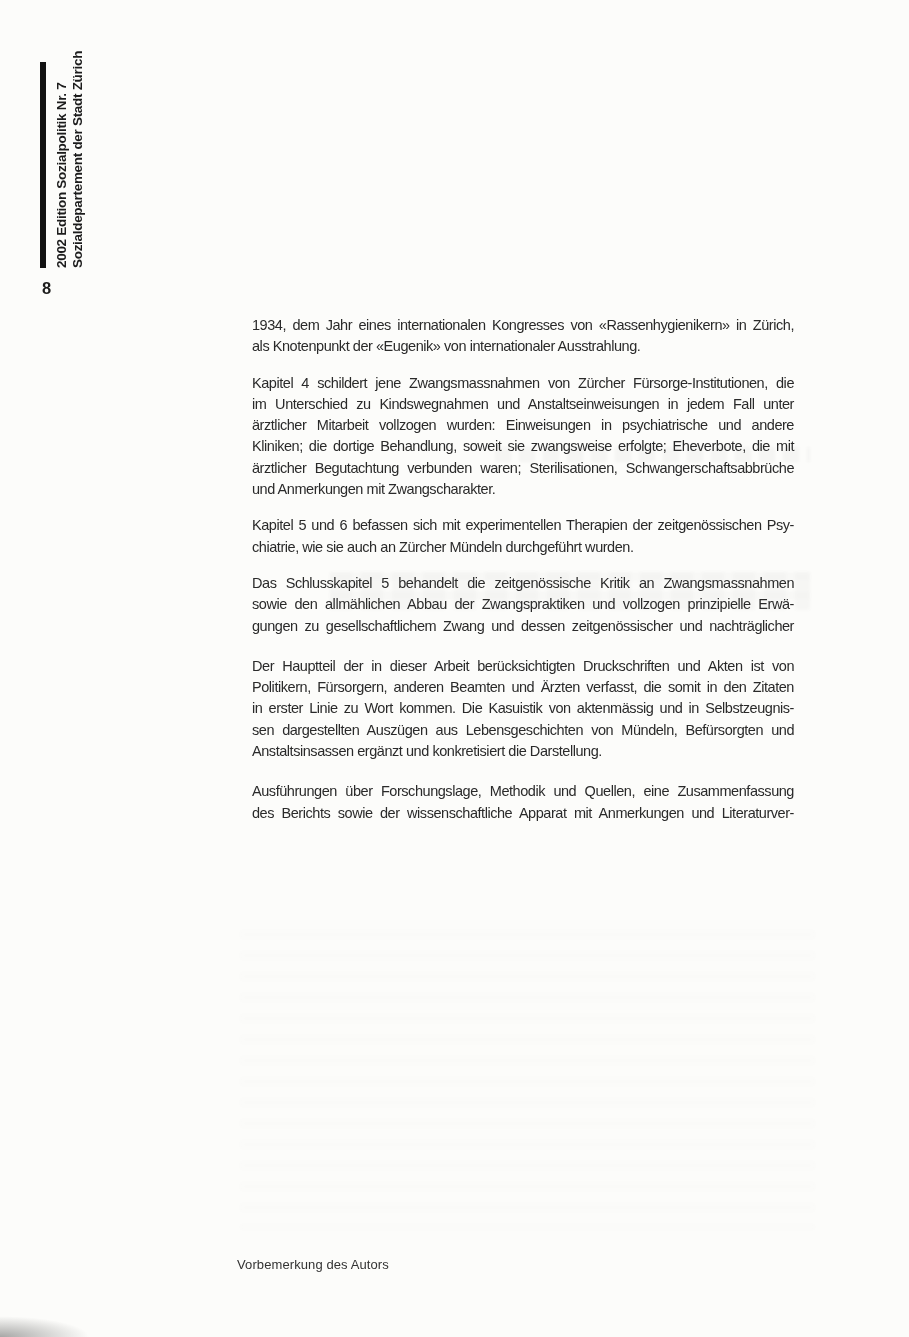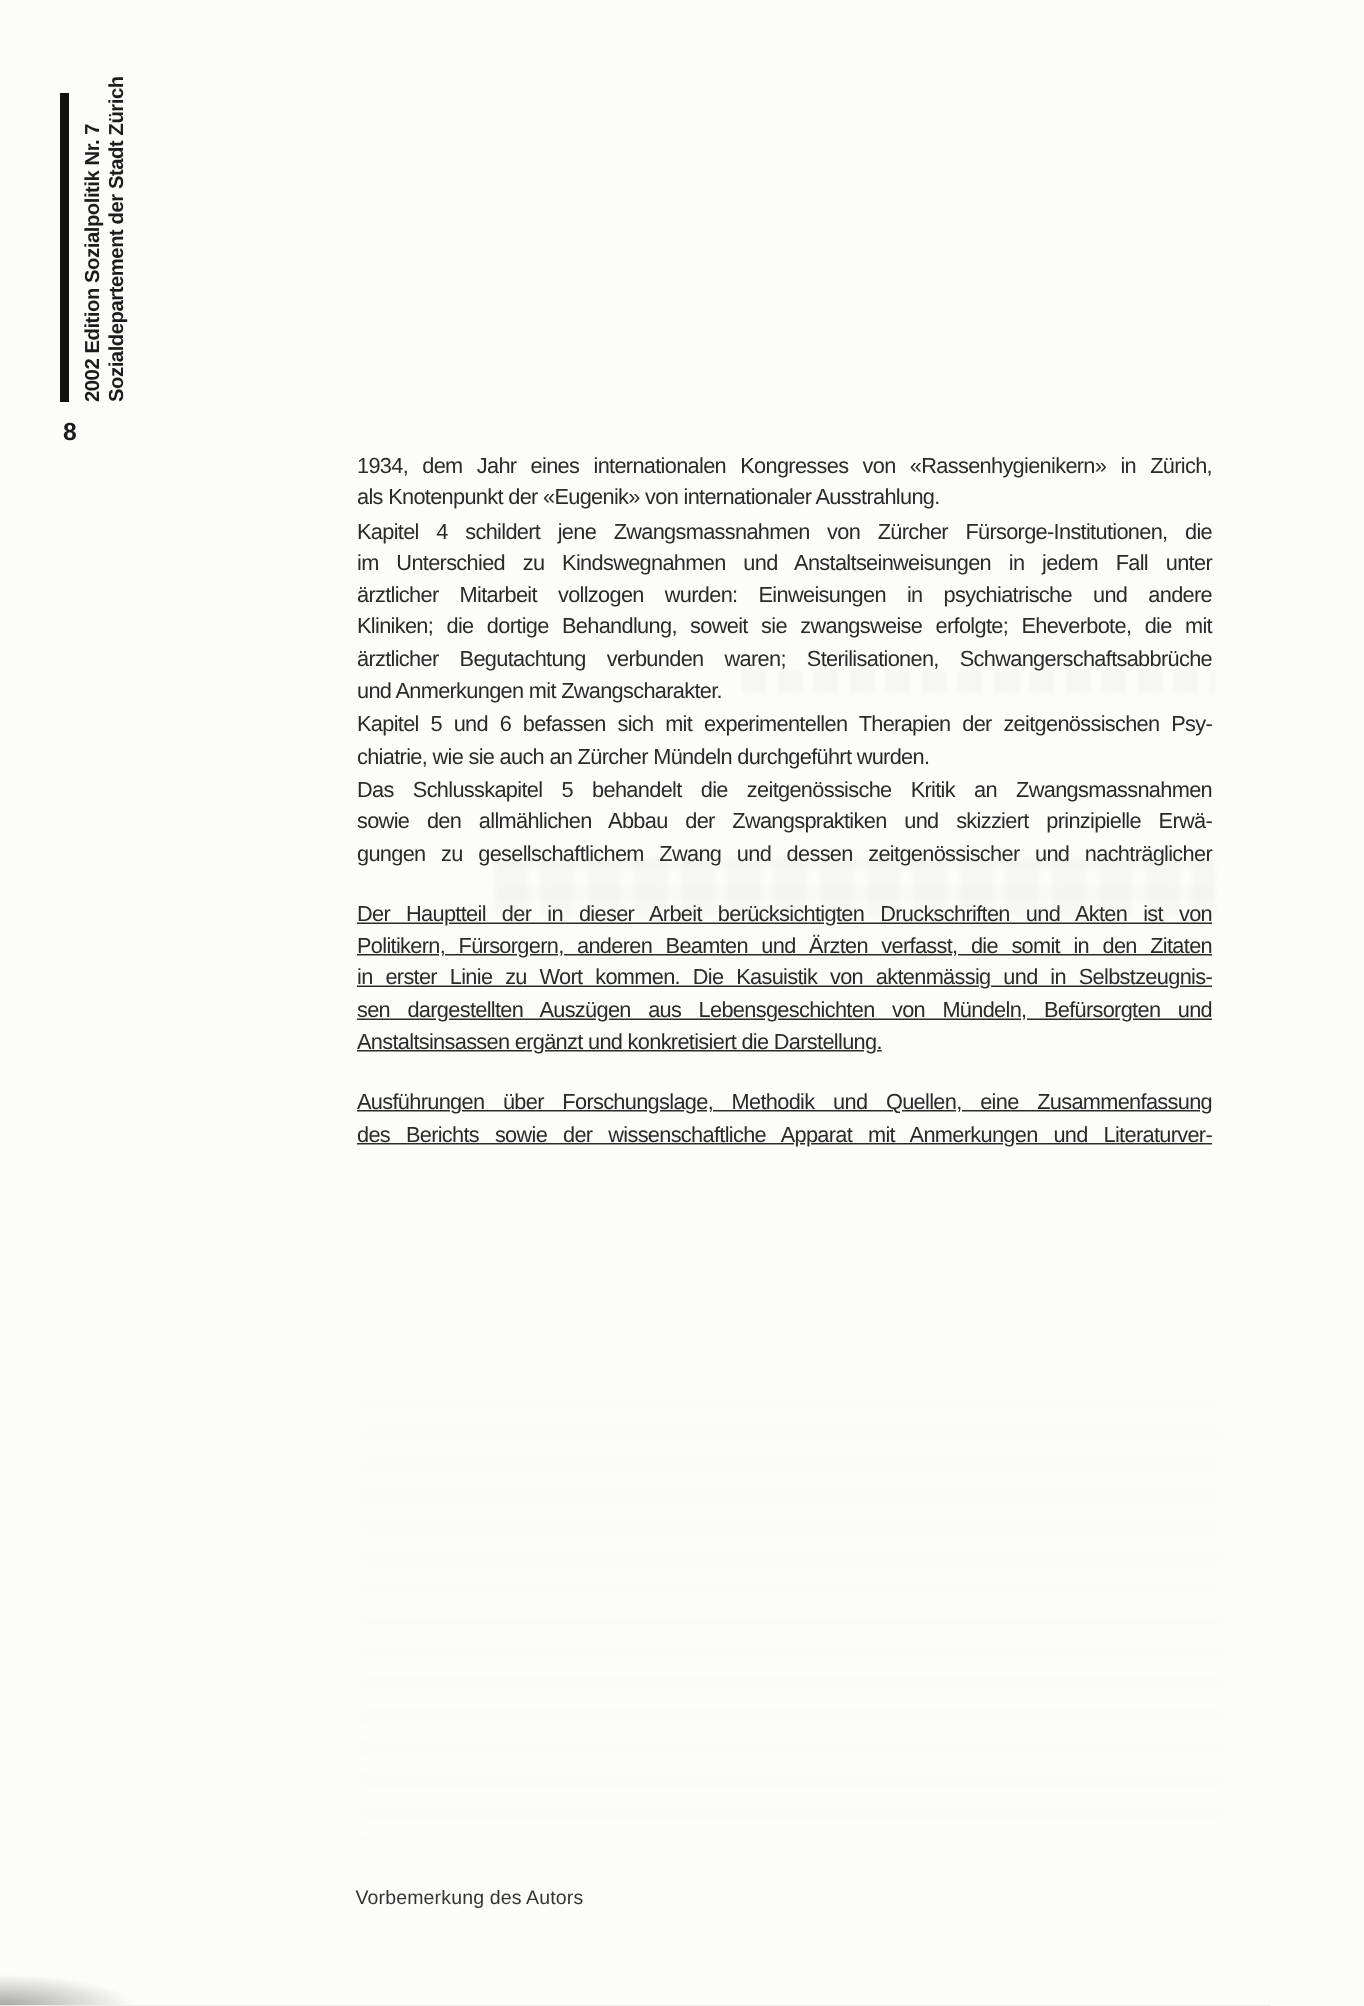--- a/index.html
+++ b/index.html
@@ -41,22 +41,22 @@
   
   .body-text {
     position: absolute;
     left: 237px; top: 300px;
     width: 572px;
     font-size: 14.5px;
     line-height: 21.3px;
     letter-spacing: -0.45px;
     color: #2a2a2a;
   }
-  .para { margin: 1px; }
-  .para.gap { margin-top: 19px; text-decoration: underline; }
+  .para { margin: 15px; }
+  .para.gap { margin-top: 19px; }
   .line { text-align: justify; text-align-last: justify; }
   .line.last { text-align-last: left; }
   
   .footer {
     position: absolute;
     left: 237px; top: 1257px;
     font-size: 13px;
     letter-spacing: 0.1px;
     color: #333333;
   }
@@ -111,21 +111,21 @@
         <div class="line">Kliniken; die dortige Behandlung, soweit sie zwangsweise erfolgte; Eheverbote, die mit</div>
         <div class="line">ärztlicher Begutachtung verbunden waren; Sterilisationen, Schwangerschaftsabbrüche</div>
         <div class="line last">und Anmerkungen mit Zwangscharakter.</div>
       </div>
       <div class="para">
         <div class="line">Kapitel 5 und 6 befassen sich mit experimentellen Therapien der zeitgenössischen Psy-</div>
         <div class="line last">chiatrie, wie sie auch an Zürcher Mündeln durchgeführt wurden.</div>
       </div>
       <div class="para">
         <div class="line">Das Schlusskapitel 5 behandelt die zeitgenössische Kritik an Zwangsmassnahmen</div>
-        <div class="line">sowie den allmählichen Abbau der Zwangspraktiken und skizziert prinzipielle Erwä-</div>
+        <div class="line">sowie den allmählichen Abbau der Zwangspraktiken und vollzogen prinzipielle Erwä-</div>
         <div class="line">gungen zu gesellschaftlichem Zwang und dessen zeitgenössischer und nachträglicher</div>
       </div>
       <div class="para gap">
         <div class="line">Der Hauptteil der in dieser Arbeit berücksichtigten Druckschriften und Akten ist von</div>
         <div class="line">Politikern, Fürsorgern, anderen Beamten und Ärzten verfasst, die somit in den Zitaten</div>
         <div class="line">in erster Linie zu Wort kommen. Die Kasuistik von aktenmässig und in Selbstzeugnis-</div>
         <div class="line">sen dargestellten Auszügen aus Lebensgeschichten von Mündeln, Befürsorgten und</div>
         <div class="line last">Anstaltsinsassen ergänzt und konkretisiert die Darstellung.</div>
       </div>
       <div class="para gap">

